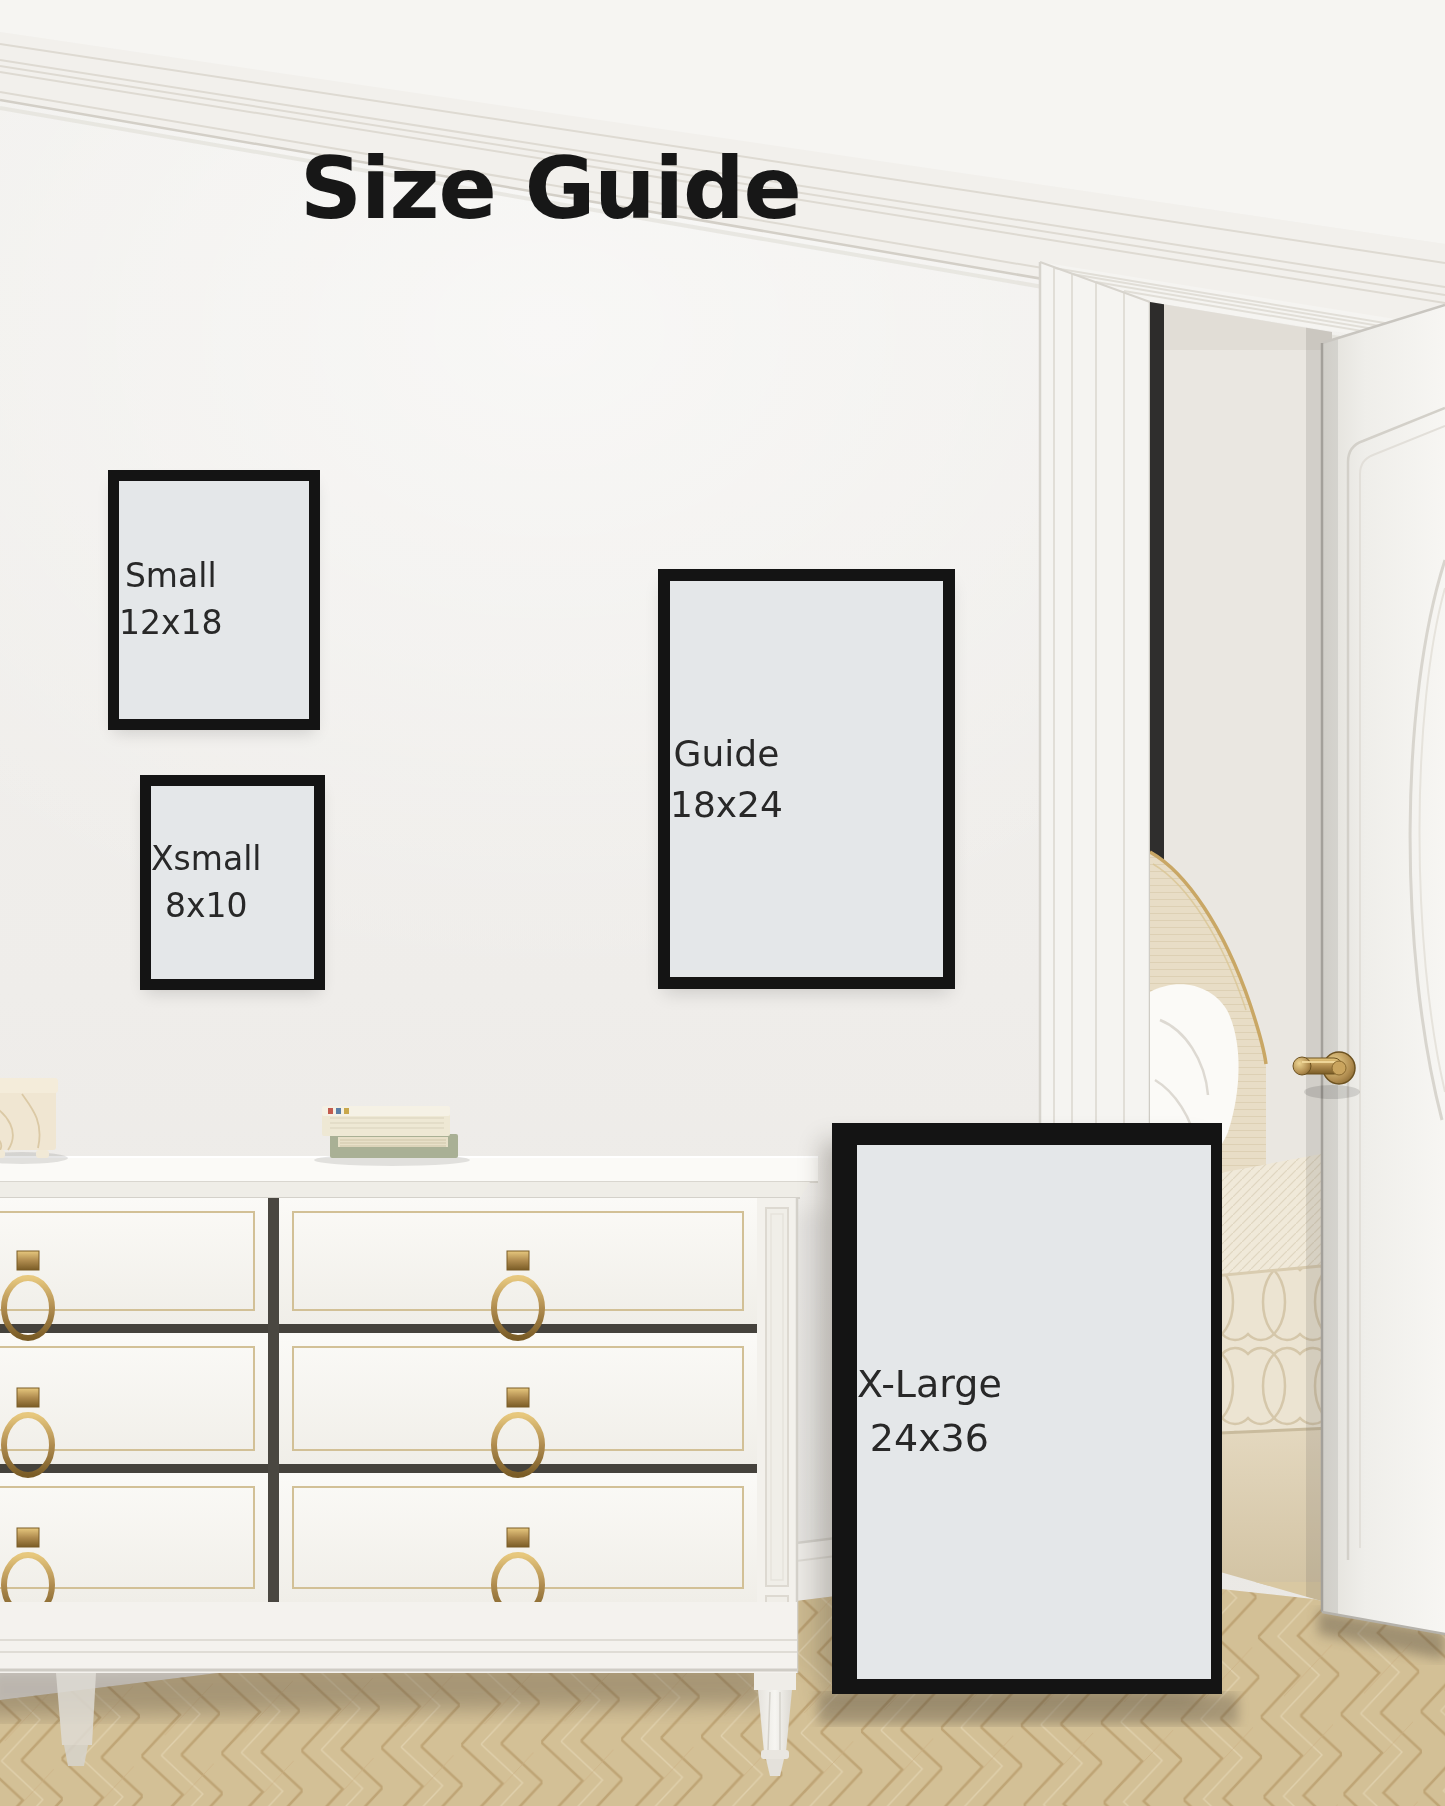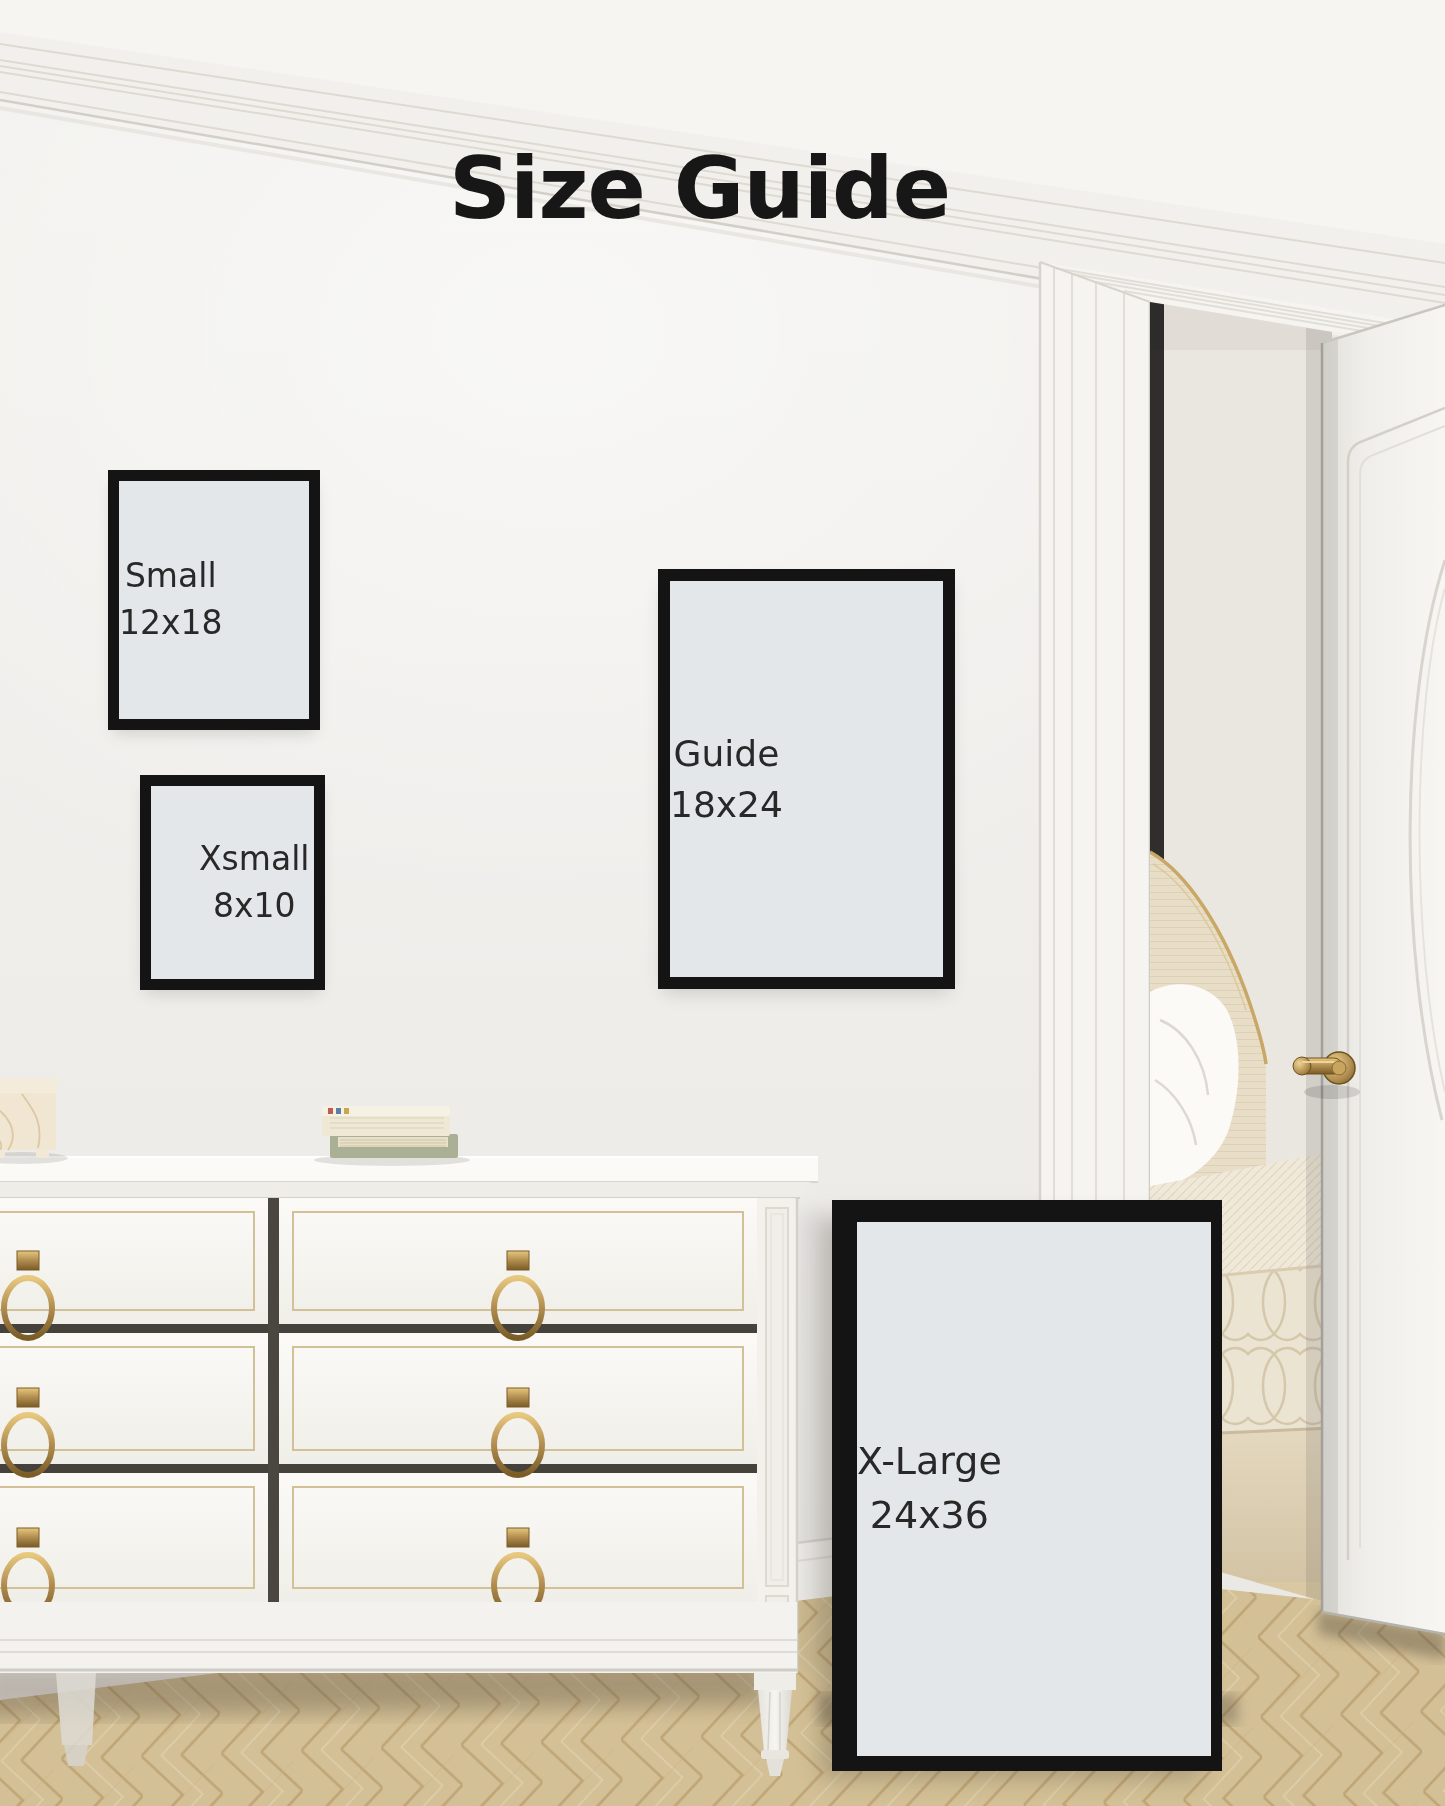--- a/index.html
+++ b/index.html
@@ -4,38 +4,38 @@
 <style>
   html,body{margin:0;padding:0;background:#dcdad6;}
   .stage{
     position:relative;width:1445px;height:1806px;overflow:hidden;
     font-family:"DejaVu Sans","Liberation Sans",sans-serif;
     background:#efedea;
   }
   .scene{position:absolute;left:0;top:0;width:1445px;height:1806px;display:block;}
   .page-title{
     position:absolute;left:300px;top:128px;width:650px;height:120px;
-    text-align:right;font-size:86px;font-weight:700;color:#171717;
+    text-align:left;font-size:86px;font-weight:700;color:#171717;
     letter-spacing:-1px;line-height:120px;
   }
   .frame{
     position:absolute;box-sizing:border-box;background:#e4e7e9;
     border-style:solid;border-color:#141414;
     display:flex;align-items:center;text-align:center;
   }
   .frame .lbl{display:block;color:#282828;line-height:1.42;}
   .frame-small  {left:108px;top:470px;width:212px;height:260px;border-width:11px;
                  box-shadow:0 8px 16px -6px rgba(0,0,0,.16);}
   .frame-xsmall {left:140px;top:775px;width:185px;height:215px;border-width:11px;
-                 box-shadow:0 8px 16px -6px rgba(0,0,0,.16);padding-left:48px;}
+                 box-shadow:0 8px 16px -6px rgba(0,0,0,.16);}
   .frame-medium {left:357px;top:653px;width:268px;height:337px;border-width:12px;
                  box-shadow:0 9px 18px -6px rgba(0,0,0,.16);}
   .frame-large  {left:658px;top:569px;width:297px;height:420px;border-width:12px;
                  box-shadow:0 9px 18px -6px rgba(0,0,0,.16);}
-  .frame-xlarge {left:832px;top:1200px;width:390px;height:571px;
+  .frame-xlarge {left:832px;top:1123px;width:390px;height:571px;
                  border-width:22px 11px 15px 25px;
                  box-shadow:-16px 12px 22px -6px rgba(55,45,35,.28);}
   .fs-s {font-size:33px;}
   .fs-m {font-size:36px;}
   .fs-xl{font-size:38px;}
 </style>
 </head>
 <body>
 
 <div class="stage">

